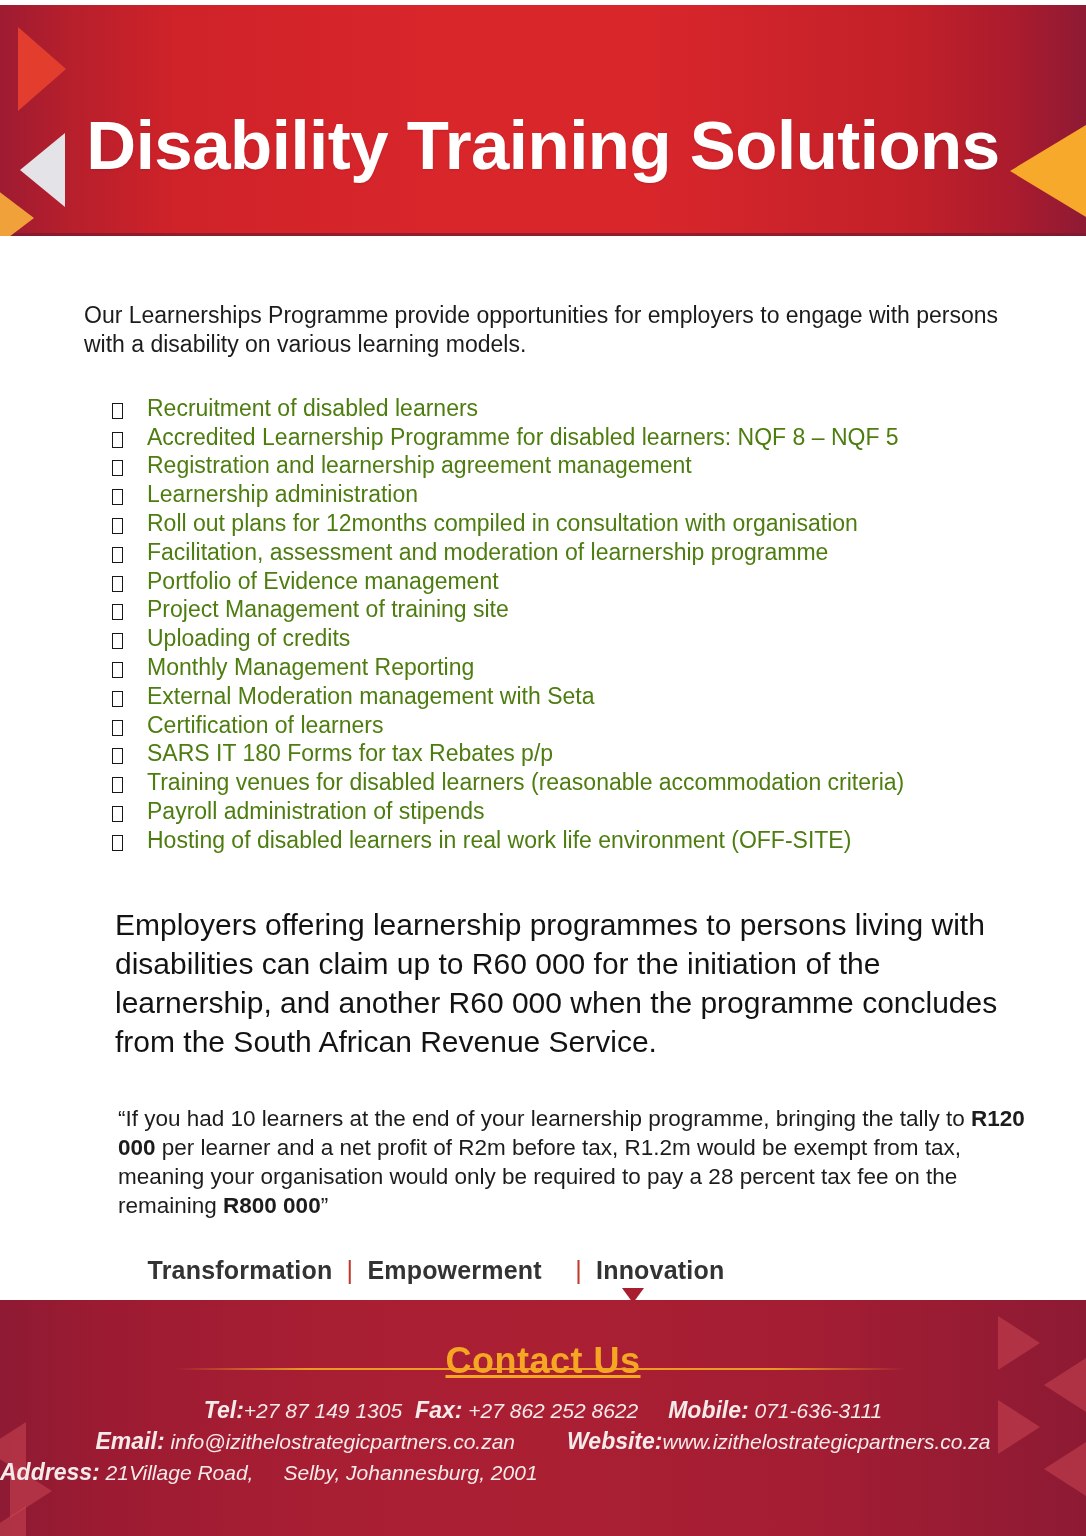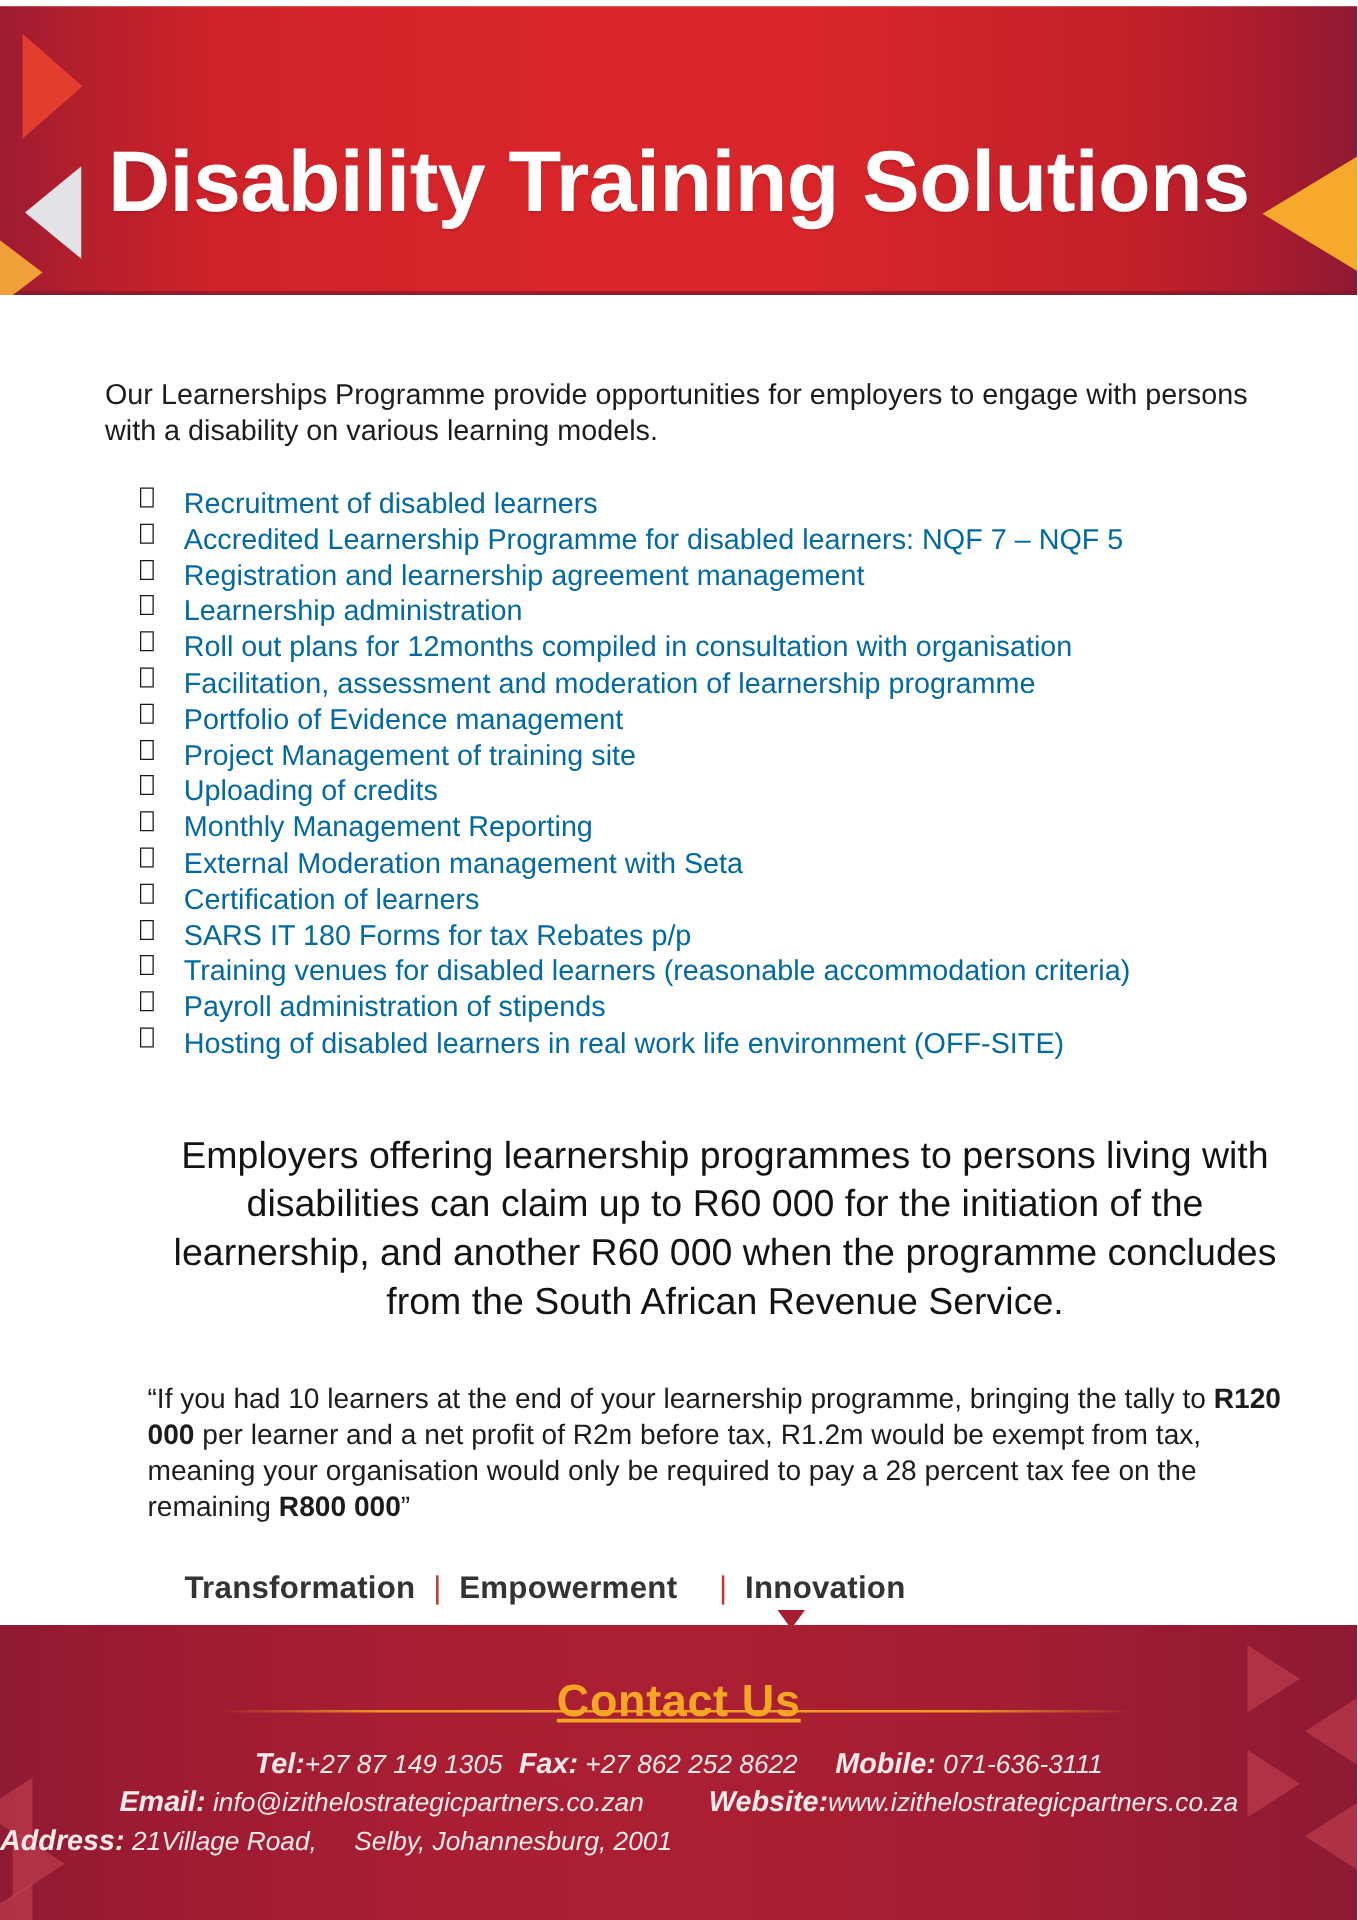--- a/index.html
+++ b/index.html
@@ -120,25 +120,25 @@
     position: absolute;
     left: 112px;
     top: 155px;
     width: 900px;
     margin: 0;
     padding: 0;
     list-style: none;
   }
   ul.features li {
     display: flex;
-    align-items: flex-start;
+    align-items: flex-end;
     font-size: 23px;
     line-height: 1;
     height: 28.8px;
-    color: #0369a1;
+    color: #4d7c0f;
     white-space: nowrap;
   }
   .tofu {
     display: inline-block;
     width: 11px;
     height: 16px;
     border: 1.6px solid #181818;
     box-sizing: border-box;
     margin-right: 24px;
     flex: 0 0 auto;
@@ -147,21 +147,20 @@
   }
 
   .claim {
     position: absolute;
     left: 115px;
     top: 639px;
     width: 930px;
     font-size: 30px;
     line-height: 1.3;
     color: #131313;
-    text-align: center;
   }
 
   .quote {
     position: absolute;
     left: 118px;
     top: 845px;
     width: 925px;
     font-size: 22.5px;
     line-height: 1.3;
     color: #1c1c1c;
@@ -300,21 +299,21 @@
 
     <p class="intro">Our Learnerships Programme provide opportunities for employers to engage with persons with a disability on various learning models.</p>
 
     <ul class="features" id="features-list">
         <li>
           <span class="tofu"></span>
           <span>Recruitment of disabled learners</span>
         </li>
         <li>
           <span class="tofu"></span>
-          <span>Accredited Learnership Programme for disabled learners: NQF 7 – NQF 5</span>
+          <span>Accredited Learnership Programme for disabled learners: NQF 8 – NQF 5</span>
         </li>
         <li>
           <span class="tofu"></span>
           <span>Registration and learnership agreement management</span>
         </li>
         <li>
           <span class="tofu"></span>
           <span>Learnership administration</span>
         </li>
         <li>

